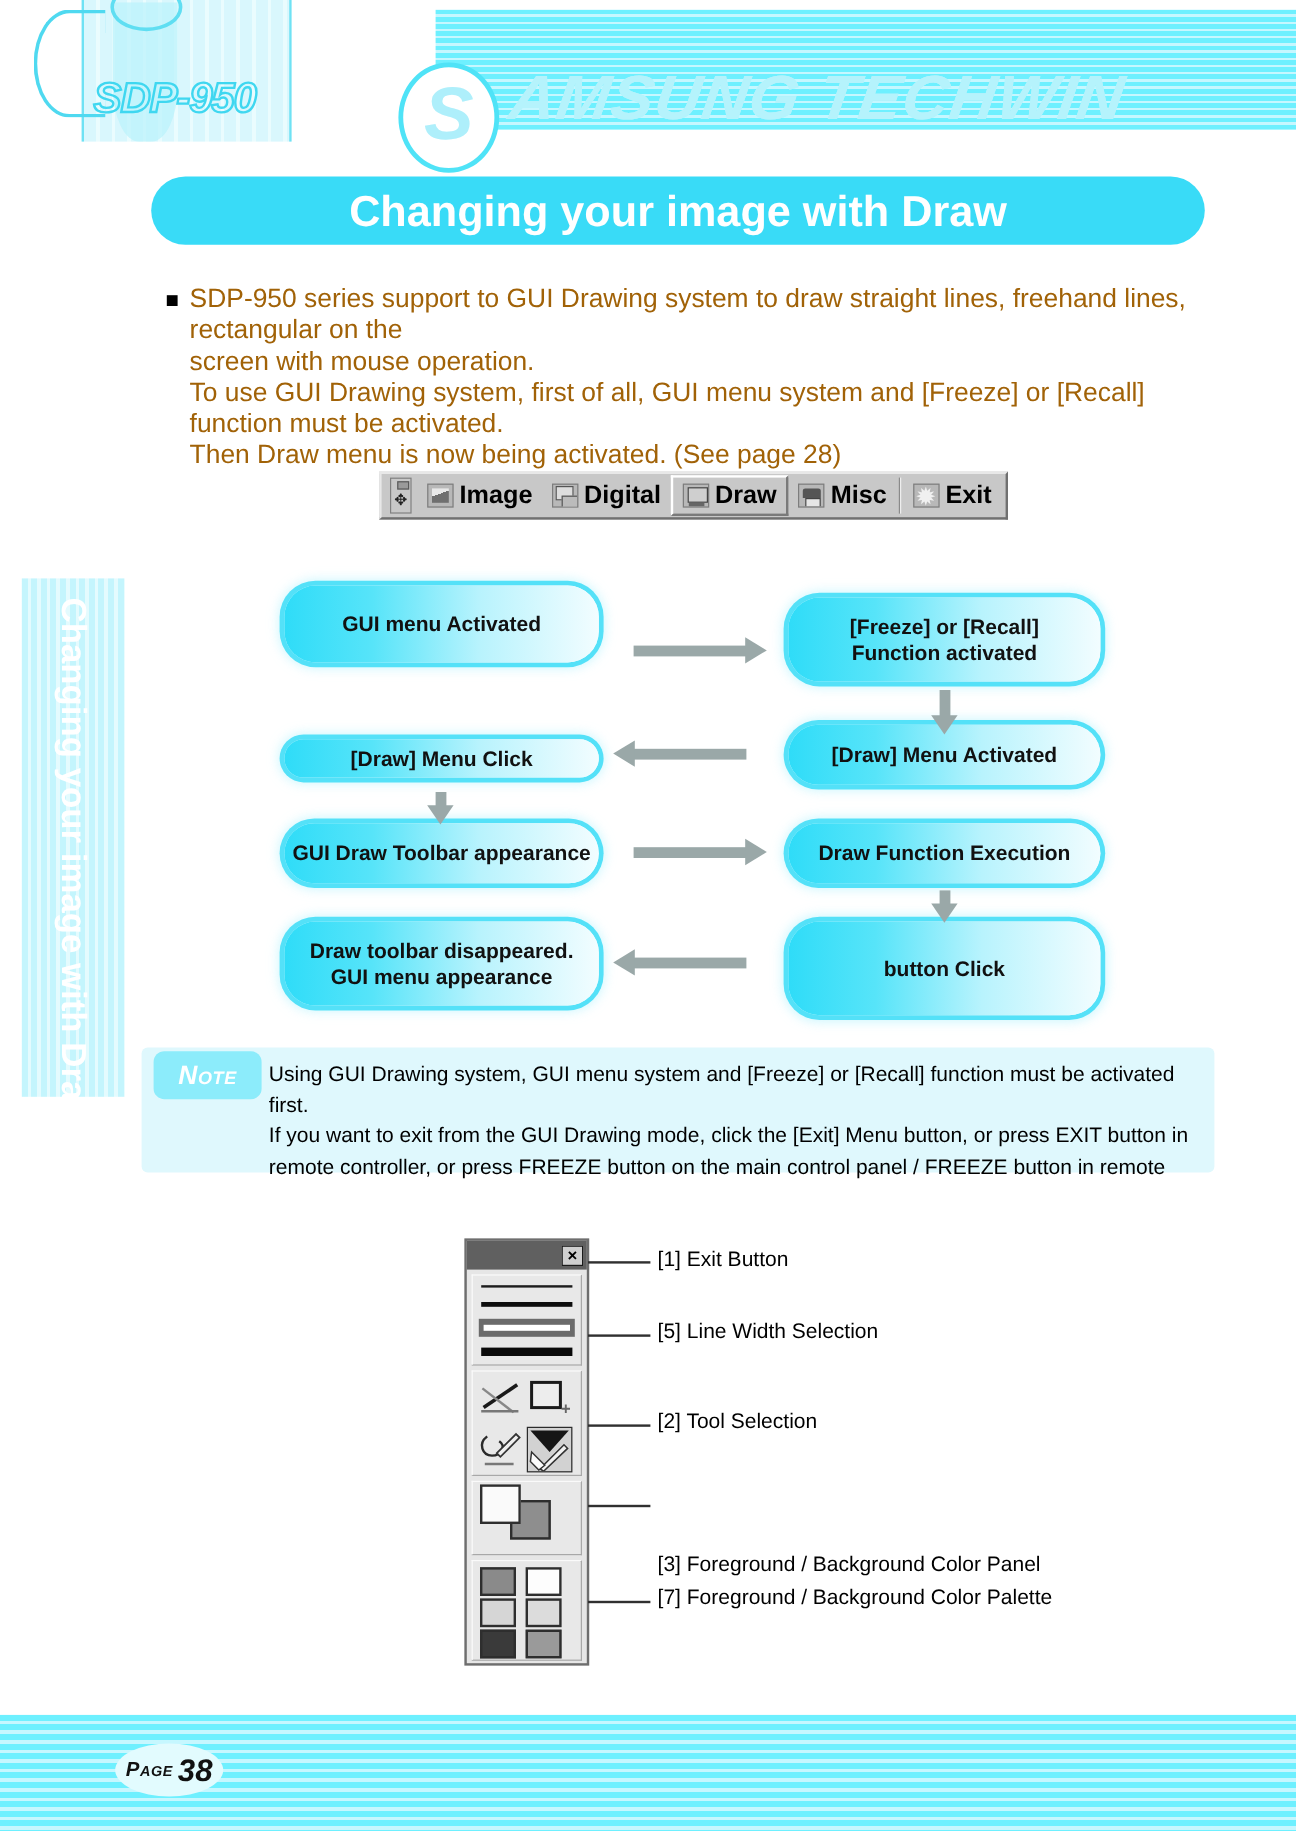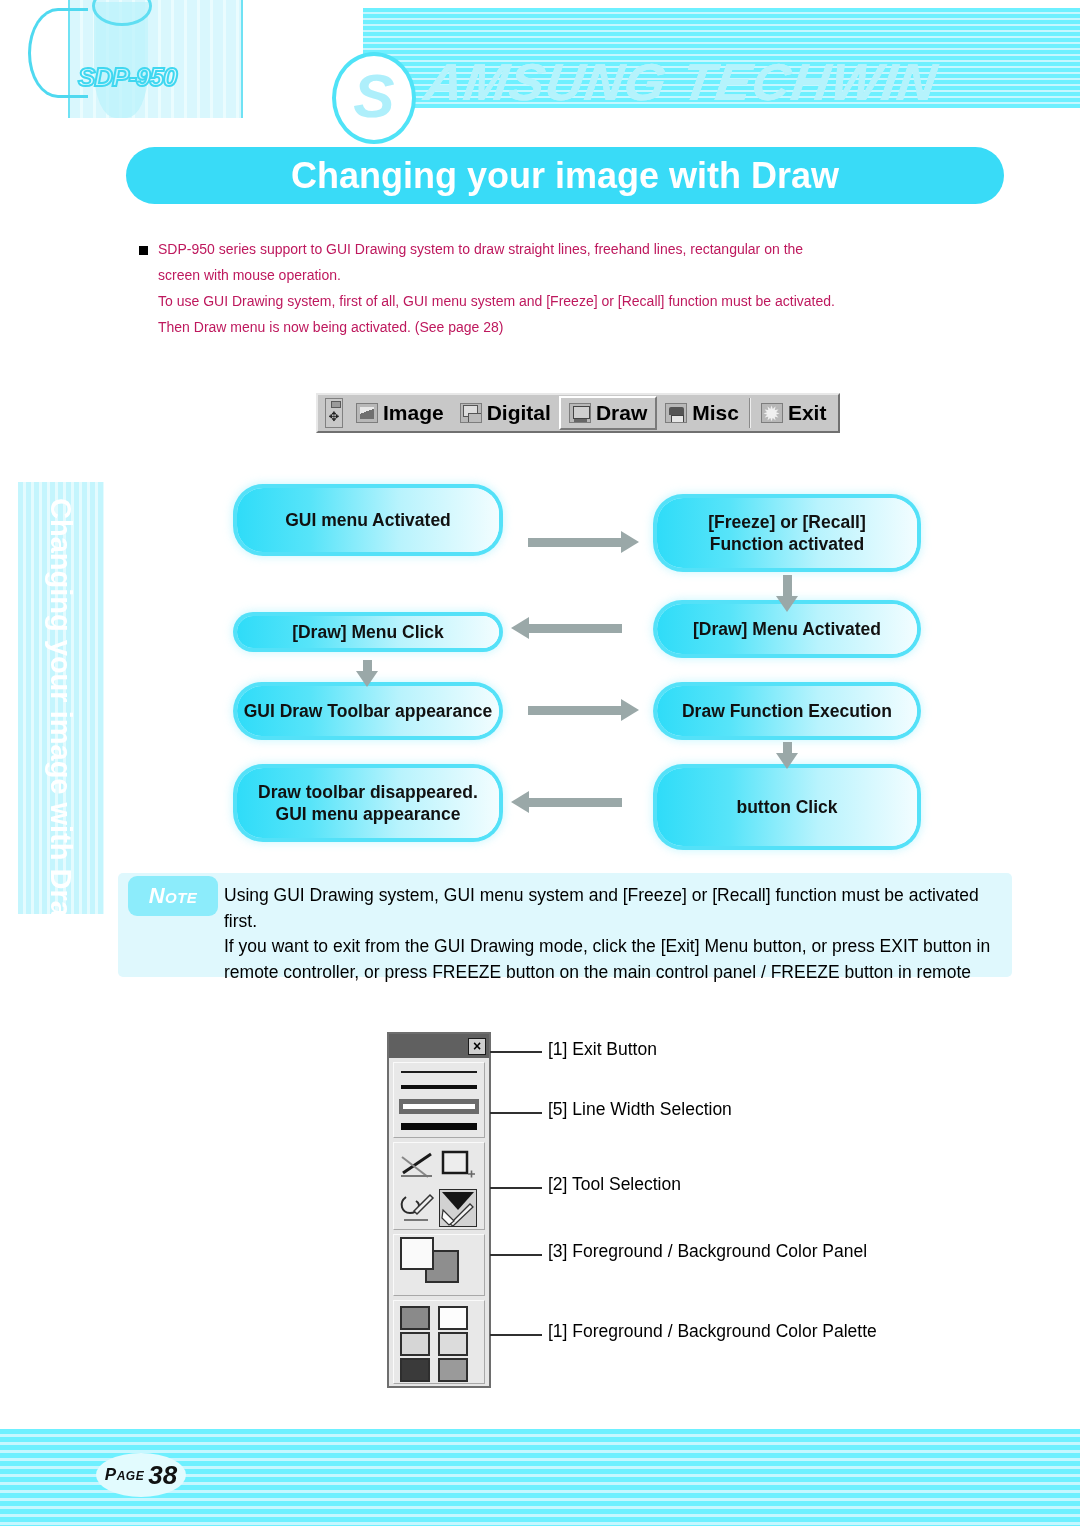--- a/index.html
+++ b/index.html
@@ -57,21 +57,21 @@
     position:absolute; left: 94px; top: 2px; width: 54px; height: 116px;
     background: #b9f2fb; opacity:.7;
     border-radius: 0 0 40% 40%;
   }
   .cup-ellipse {
     position:absolute; left:92px; top:-14px; width:60px; height:40px;
     border:3px solid #5fdef2; border-radius:50%;
   }
   .sdp-label {
     position: absolute; left: 78px; top: 62px;
-    font-size: 26px; font-weight: bold; font-style: italic;
+    font-size: 35px; font-weight: bold; font-style: italic;
     color: transparent;
     -webkit-text-stroke: 2px #3fd7f0;
     letter-spacing: -1px;
     white-space: nowrap;
   }
 
   
   .title-pill {
     position: absolute; left: 126px; top: 147px; width: 878px; height: 57px;
     background: #39dbf7; border-radius: 29px;
@@ -98,21 +98,21 @@
   }
 
   
   .intro { position: absolute; left: 139px; top: 236px; width: 880px; }
   .intro-row { display: flex; }
   .bullet {
     width: 9px; height: 9px; background: #000;
     margin-top: 10px; margin-right: 10px; flex: none;
   }
   .intro p {
-    font-size: 14px; line-height: 26px; color: #be185d;
+    font-size: 22px; line-height: 26px; color: #a16207;
     font-family: "Liberation Sans", sans-serif;
   }
 
   
   .menubar {
     position: absolute; left: 316px; top: 393px;
     height: 40px; background: #c8c8c8;
     border-top: 2px solid #e8e8e8; border-left: 2px solid #e8e8e8;
     border-right: 2px solid #707070; border-bottom: 2px solid #707070;
     display: flex; align-items: center; padding: 0 4px;
@@ -454,24 +454,24 @@
   <div class="lead" style="left:490px; top:1051px; width:52px;"></div>
   <div class="lbl" style="left:548px; top:1039px;">[1] Exit Button</div>
 
   <div class="lead" style="left:490px; top:1112px; width:52px;"></div>
   <div class="lbl" style="left:548px; top:1099px;">[5] Line Width Selection</div>
 
   <div class="lead" style="left:490px; top:1187px; width:52px;"></div>
   <div class="lbl" style="left:548px; top:1174px;">[2] Tool Selection</div>
 
   <div class="lead" style="left:490px; top:1254px; width:52px;"></div>
-  <div class="lbl" style="left:548px; top:1241px;text-align:right;">[3] Foreground / Background Color Panel</div>
+  <div class="lbl" style="left:548px; top:1293px;text-align:right;">[3] Foreground / Background Color Panel</div>
 
   <div class="lead" style="left:490px; top:1334px; width:52px;"></div>
-  <div class="lbl" style="left:548px; top:1321px;">[1] Foreground / Background Color Palette</div>
+  <div class="lbl" style="left:548px; top:1321px;">[7] Foreground / Background Color Palette</div>
 
   <div class="footer">
     <div class="page-oval">
       <span class="pg">Page</span>
       <span class="num">38</span>
     </div>
   </div>
 
 </div>
 

